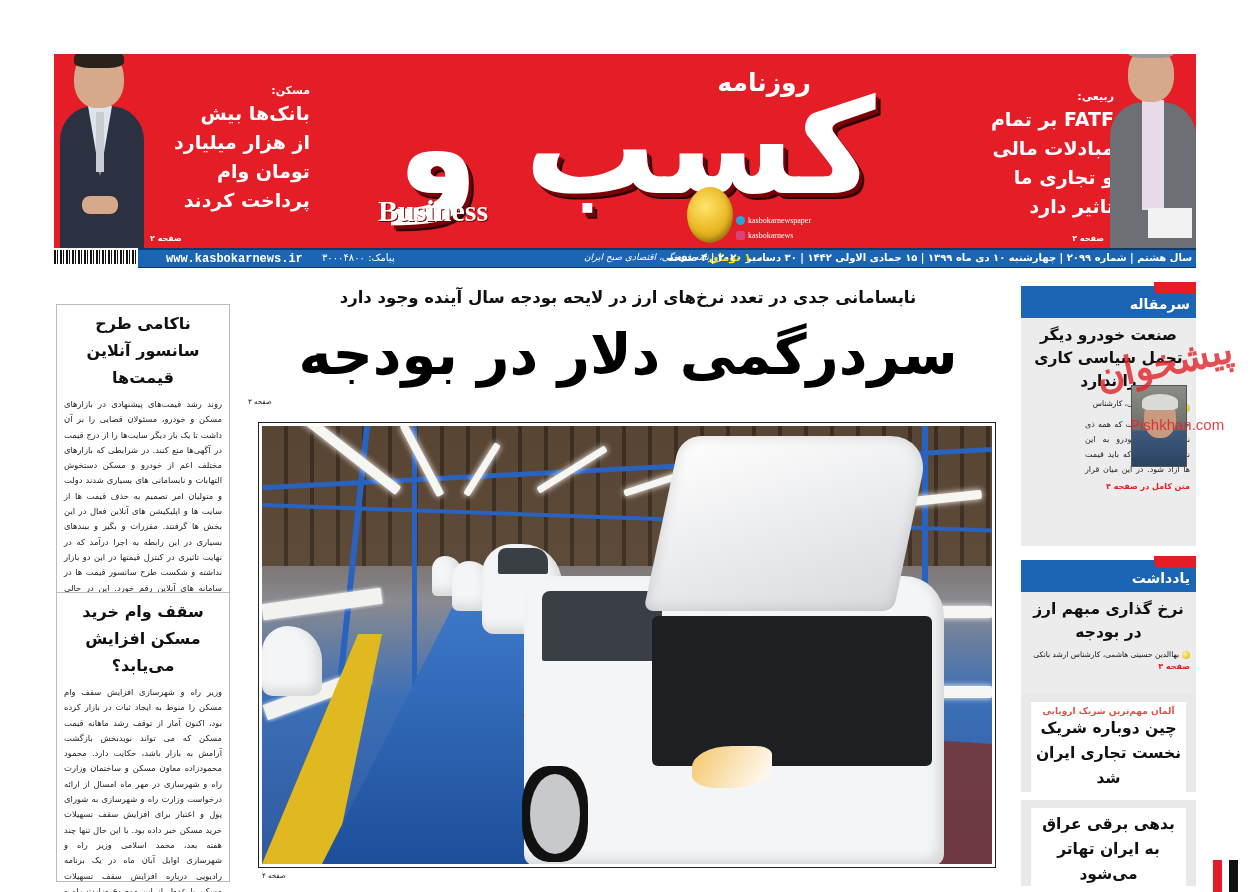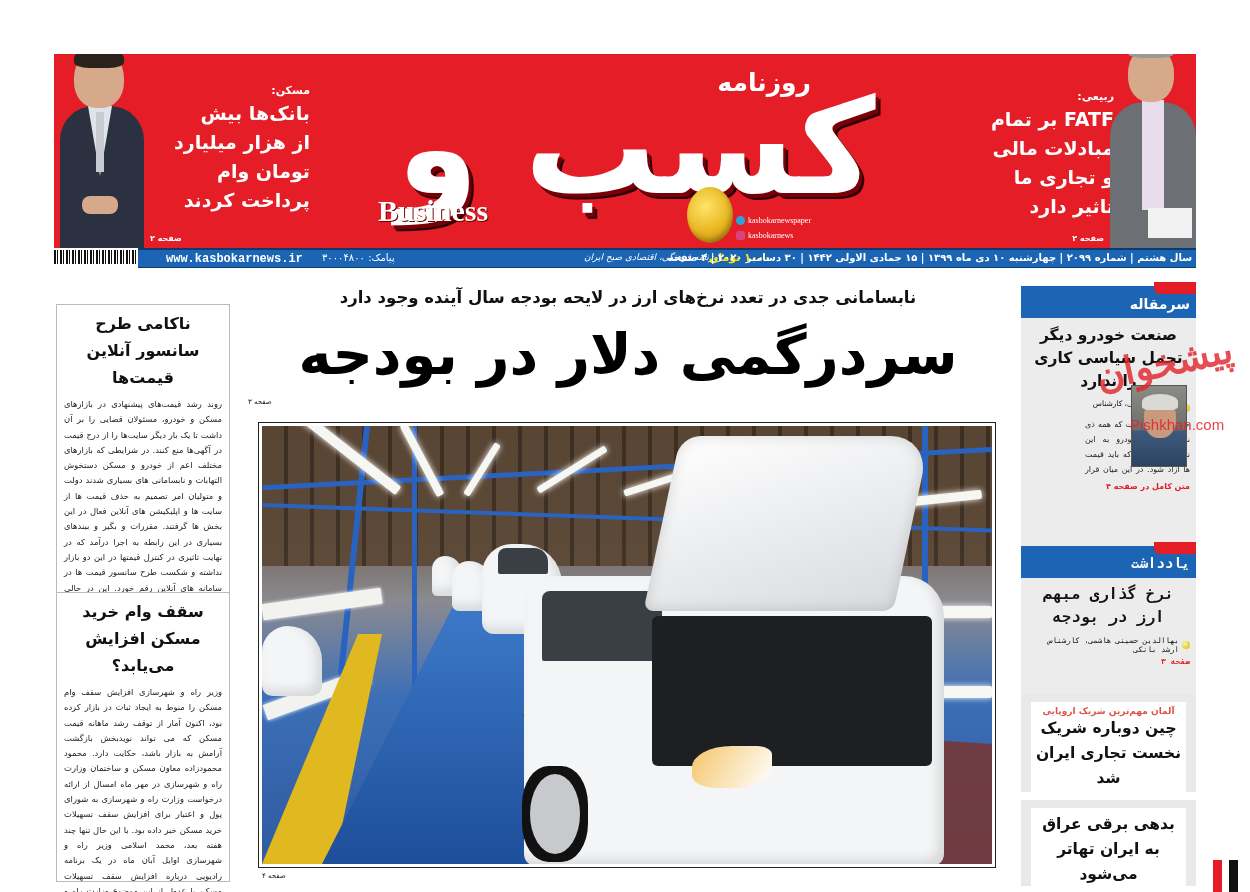--- a/index.html
+++ b/index.html
@@ -243,21 +243,21 @@
     <span>امیرحسن کاکایی، کارشناس صنعت خودرو</span>
   </div>
   <div class="body" style="padding-left:64px; height:62px; overflow:hidden;">حدود سه ماه است که همه ذی نفعان صنعت خودرو به این نتیجه رسیده اند که باید قیمت ها آزاد شود. در این میان قرار بود طرح وزارت صنعت در مورد آزادسازی قیمت ها هفته گذشته مصوب شود اما در حال حاضر که دولت و مجلس در حال طراحی مسیر درست تری...</div>
   <div class="more">متن کامل در صفحه ۴</div>
 </div>
 <div class="author-photo">
   <div class="face"></div>
     <div class="hair"></div>
 </div>
 
-<div class="rbox" style="top:546px; height:156px;font-family:Liberation Mono, monospace;">
+<div class="rbox" style="top:560px; height:156px;">
   <div class="rhead">
     <div class="tab"></div>
     <span>یادداشت</span>
   </div>
   <div class="title">نرخ گذاری مبهم ارز در بودجه</div>
   <div class="author">
     <span class="dot"></span>
     <span>بهاالدین حسینی هاشمی، کارشناس ارشد بانکی</span>
   </div>
   <div class="more">صفحه ۳</div>

